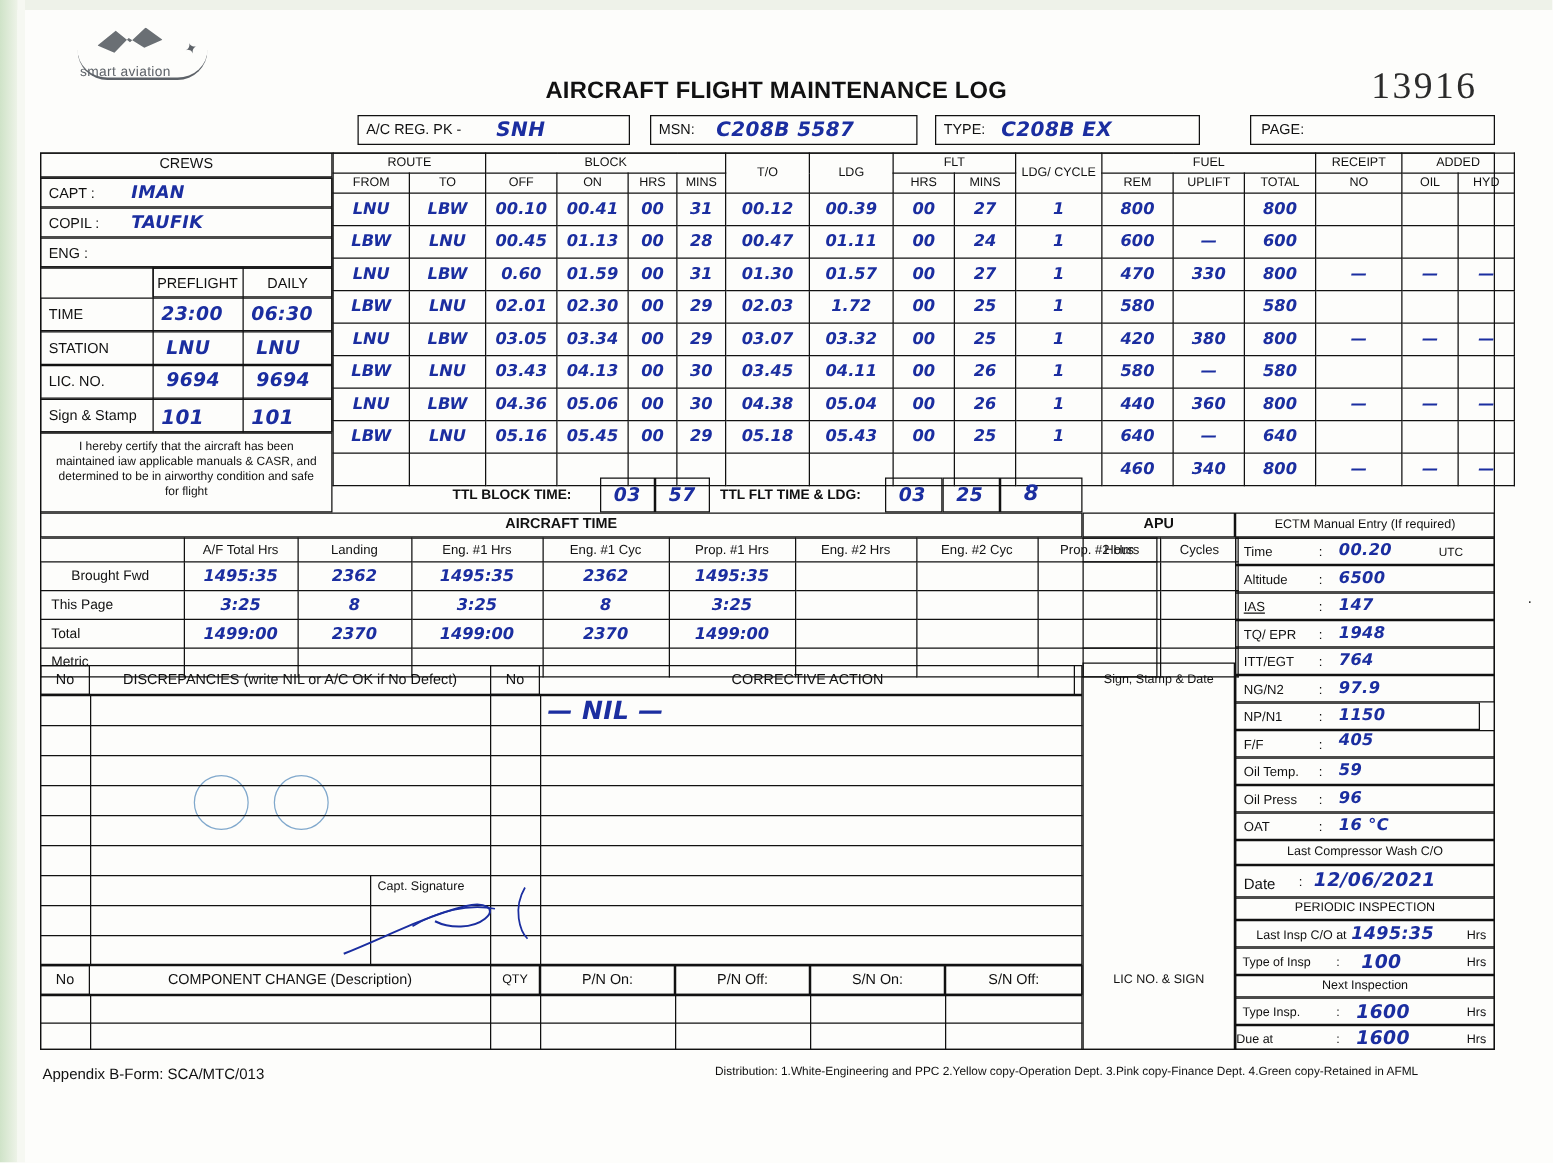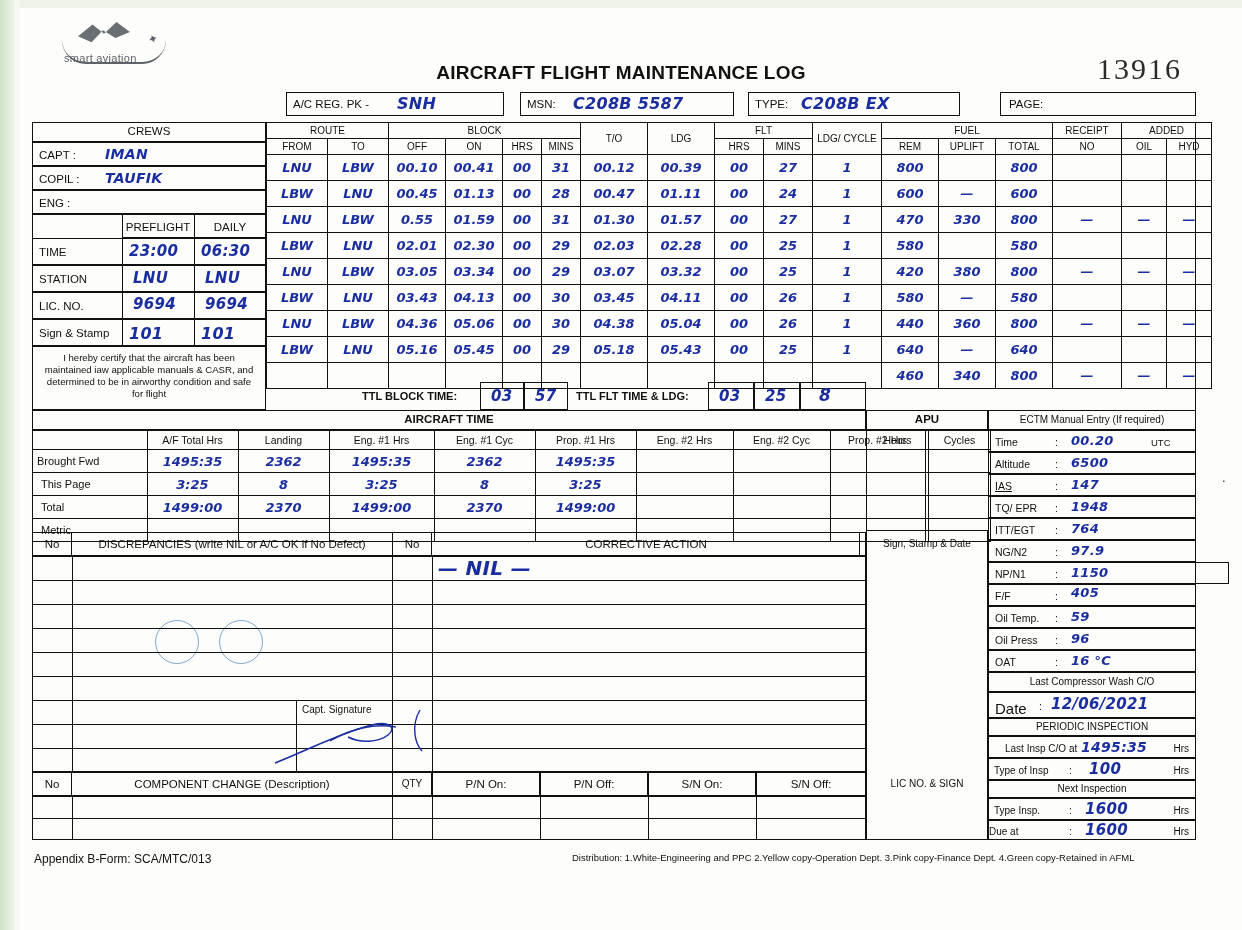--- a/index.html
+++ b/index.html
@@ -199,21 +199,21 @@
       <td class="cell-hw">600</td>
       <td class="cell-hw">—</td>
       <td class="cell-hw">600</td>
       <td class="cell-hw"></td>
       <td class="cell-hw"></td>
       <td class="cell-hw"></td>
     </tr>
     <tr>
       <td class="cell-hw" style="height:25px;">LNU</td>
       <td class="cell-hw">LBW</td>
-      <td class="cell-hw">0.55</td>
+      <td class="cell-hw">0.60</td>
       <td class="cell-hw">01.59</td>
       <td class="cell-hw">00</td>
       <td class="cell-hw">31</td>
       <td class="cell-hw">01.30</td>
       <td class="cell-hw">01.57</td>
       <td class="cell-hw">00</td>
       <td class="cell-hw">27</td>
       <td class="cell-hw">1</td>
       <td class="cell-hw">470</td>
       <td class="cell-hw">330</td>
@@ -223,21 +223,21 @@
       <td class="cell-hw">—</td>
     </tr>
     <tr>
       <td class="cell-hw" style="height:25px;">LBW</td>
       <td class="cell-hw">LNU</td>
       <td class="cell-hw">02.01</td>
       <td class="cell-hw">02.30</td>
       <td class="cell-hw">00</td>
       <td class="cell-hw">29</td>
       <td class="cell-hw">02.03</td>
-      <td class="cell-hw">02.28</td>
+      <td class="cell-hw">1.72</td>
       <td class="cell-hw">00</td>
       <td class="cell-hw">25</td>
       <td class="cell-hw">1</td>
       <td class="cell-hw">580</td>
       <td class="cell-hw"></td>
       <td class="cell-hw">580</td>
       <td class="cell-hw"></td>
       <td class="cell-hw"></td>
       <td class="cell-hw"></td>
     </tr>
@@ -378,21 +378,21 @@
       <td style="width:90px;">A/F Total Hrs</td>
       <td style="width:90px;">Landing</td>
       <td style="width:104px;">Eng. #1 Hrs</td>
       <td style="width:100px;">Eng. #1 Cyc</td>
       <td style="width:100px;">Prop. #1 Hrs</td>
       <td style="width:96px;">Eng. #2 Hrs</td>
       <td style="width:96px;">Eng. #2 Cyc</td>
       <td style="width:94px;">Prop. #2 Hrs</td>
     </tr>
     <tr>
-      <td style="height:22px;text-align:left;padding-left:4px;font-size:11px;">Brought Fwd</td>
+      <td style="height:22px;text-align:left;padding-left:24px;font-size:11px;">Brought Fwd</td>
       <td class="cell-hw">1495:35</td>
       <td class="cell-hw">2362</td>
       <td class="cell-hw">1495:35</td>
       <td class="cell-hw">2362</td>
       <td class="cell-hw">1495:35</td>
       <td class="cell-hw"></td>
       <td class="cell-hw"></td>
       <td class="cell-hw"></td>
     </tr>
     <tr>
@@ -482,21 +482,21 @@
   <div class="box" style="left:988px;top:518px;width:208px;height:22px;">
     <span class="lbl" style="left:6px;top:5px;font-size:10.5px;">ITT/EGT</span>
     <span class="lbl" style="left:66px;top:5px;font-size:10.5px;">:</span>
     <span class="hw" style="position:absolute;left:82px;top:2px;font-size:13px;">764</span>
   </div>
   <div class="box" style="left:988px;top:540px;width:208px;height:22px;">
     <span class="lbl" style="left:6px;top:5px;font-size:10.5px;">NG/N2</span>
     <span class="lbl" style="left:66px;top:5px;font-size:10.5px;">:</span>
     <span class="hw" style="position:absolute;left:82px;top:2px;font-size:13px;">97.9</span>
   </div>
-  <div class="box" style="left:988px;top:562px;width:241px;height:22px;padding-left:48px;">
+  <div class="box" style="left:988px;top:562px;width:196px;height:22px;padding-left:48px;">
     <span class="lbl" style="left:6px;top:5px;font-size:10.5px;">NP/N1</span>
     <span class="lbl" style="left:66px;top:5px;font-size:10.5px;">:</span>
     <span class="hw" style="position:absolute;left:82px;top:2px;font-size:13px;">1150</span>
   </div>
   <div class="box" style="left:988px;top:584px;width:208px;height:22px;">
     <span class="lbl" style="left:6px;top:5px;font-size:10.5px;">F/F</span>
     <span class="lbl" style="left:66px;top:5px;font-size:10.5px;">:</span>
     <span class="hw" style="position:absolute;left:82px;top:0px;font-size:13px;">405</span>
   </div>
   <div class="box" style="left:988px;top:606px;width:208px;height:22px;">
@@ -511,21 +511,21 @@
   </div>
   <div class="box" style="left:988px;top:650px;width:208px;height:22px;">
     <span class="lbl" style="left:6px;top:5px;font-size:10.5px;">OAT</span>
     <span class="lbl" style="left:66px;top:5px;font-size:10.5px;">:</span>
     <span class="hw" style="position:absolute;left:82px;top:2px;font-size:13px;">16 °C</span>
   </div>
 
   <div class="box" style="left:988px;top:672px;width:208px;height:20px;"></div>
   <div class="lbl ctr" style="left:988px;top:676px;width:208px;font-size:10px;">Last Compressor Wash C/O</div>
   <div class="box" style="left:988px;top:692px;width:208px;height:26px;">
-    <span class="lbl" style="left:6px;top:7px;font-size:15px;">Date</span>
+    <span class="lbl" style="left:6px;top:7px;font-size:12px;">Date</span>
     <span class="lbl" style="left:50px;top:7px;font-size:10.5px;">:</span>
     <span class="hw" style="position:absolute;left:62px;top:2px;font-size:15px;">12/06/2021</span>
   </div>
 
   <div class="box" style="left:988px;top:718px;width:208px;height:18px;"></div>
   <div class="lbl ctr" style="left:988px;top:721px;width:208px;font-size:10px;">PERIODIC INSPECTION</div>
   <div class="box" style="left:988px;top:736px;width:208px;height:22px;">
     <span class="lbl" style="left:16px;top:6px;font-size:10px;">Last Insp C/O at</span>
     <span class="lbl" style="left:80px;top:6px;font-size:10px;">:</span>
     <span class="hw" style="position:absolute;left:92px;top:2px;font-size:14px;">1495:35</span>

